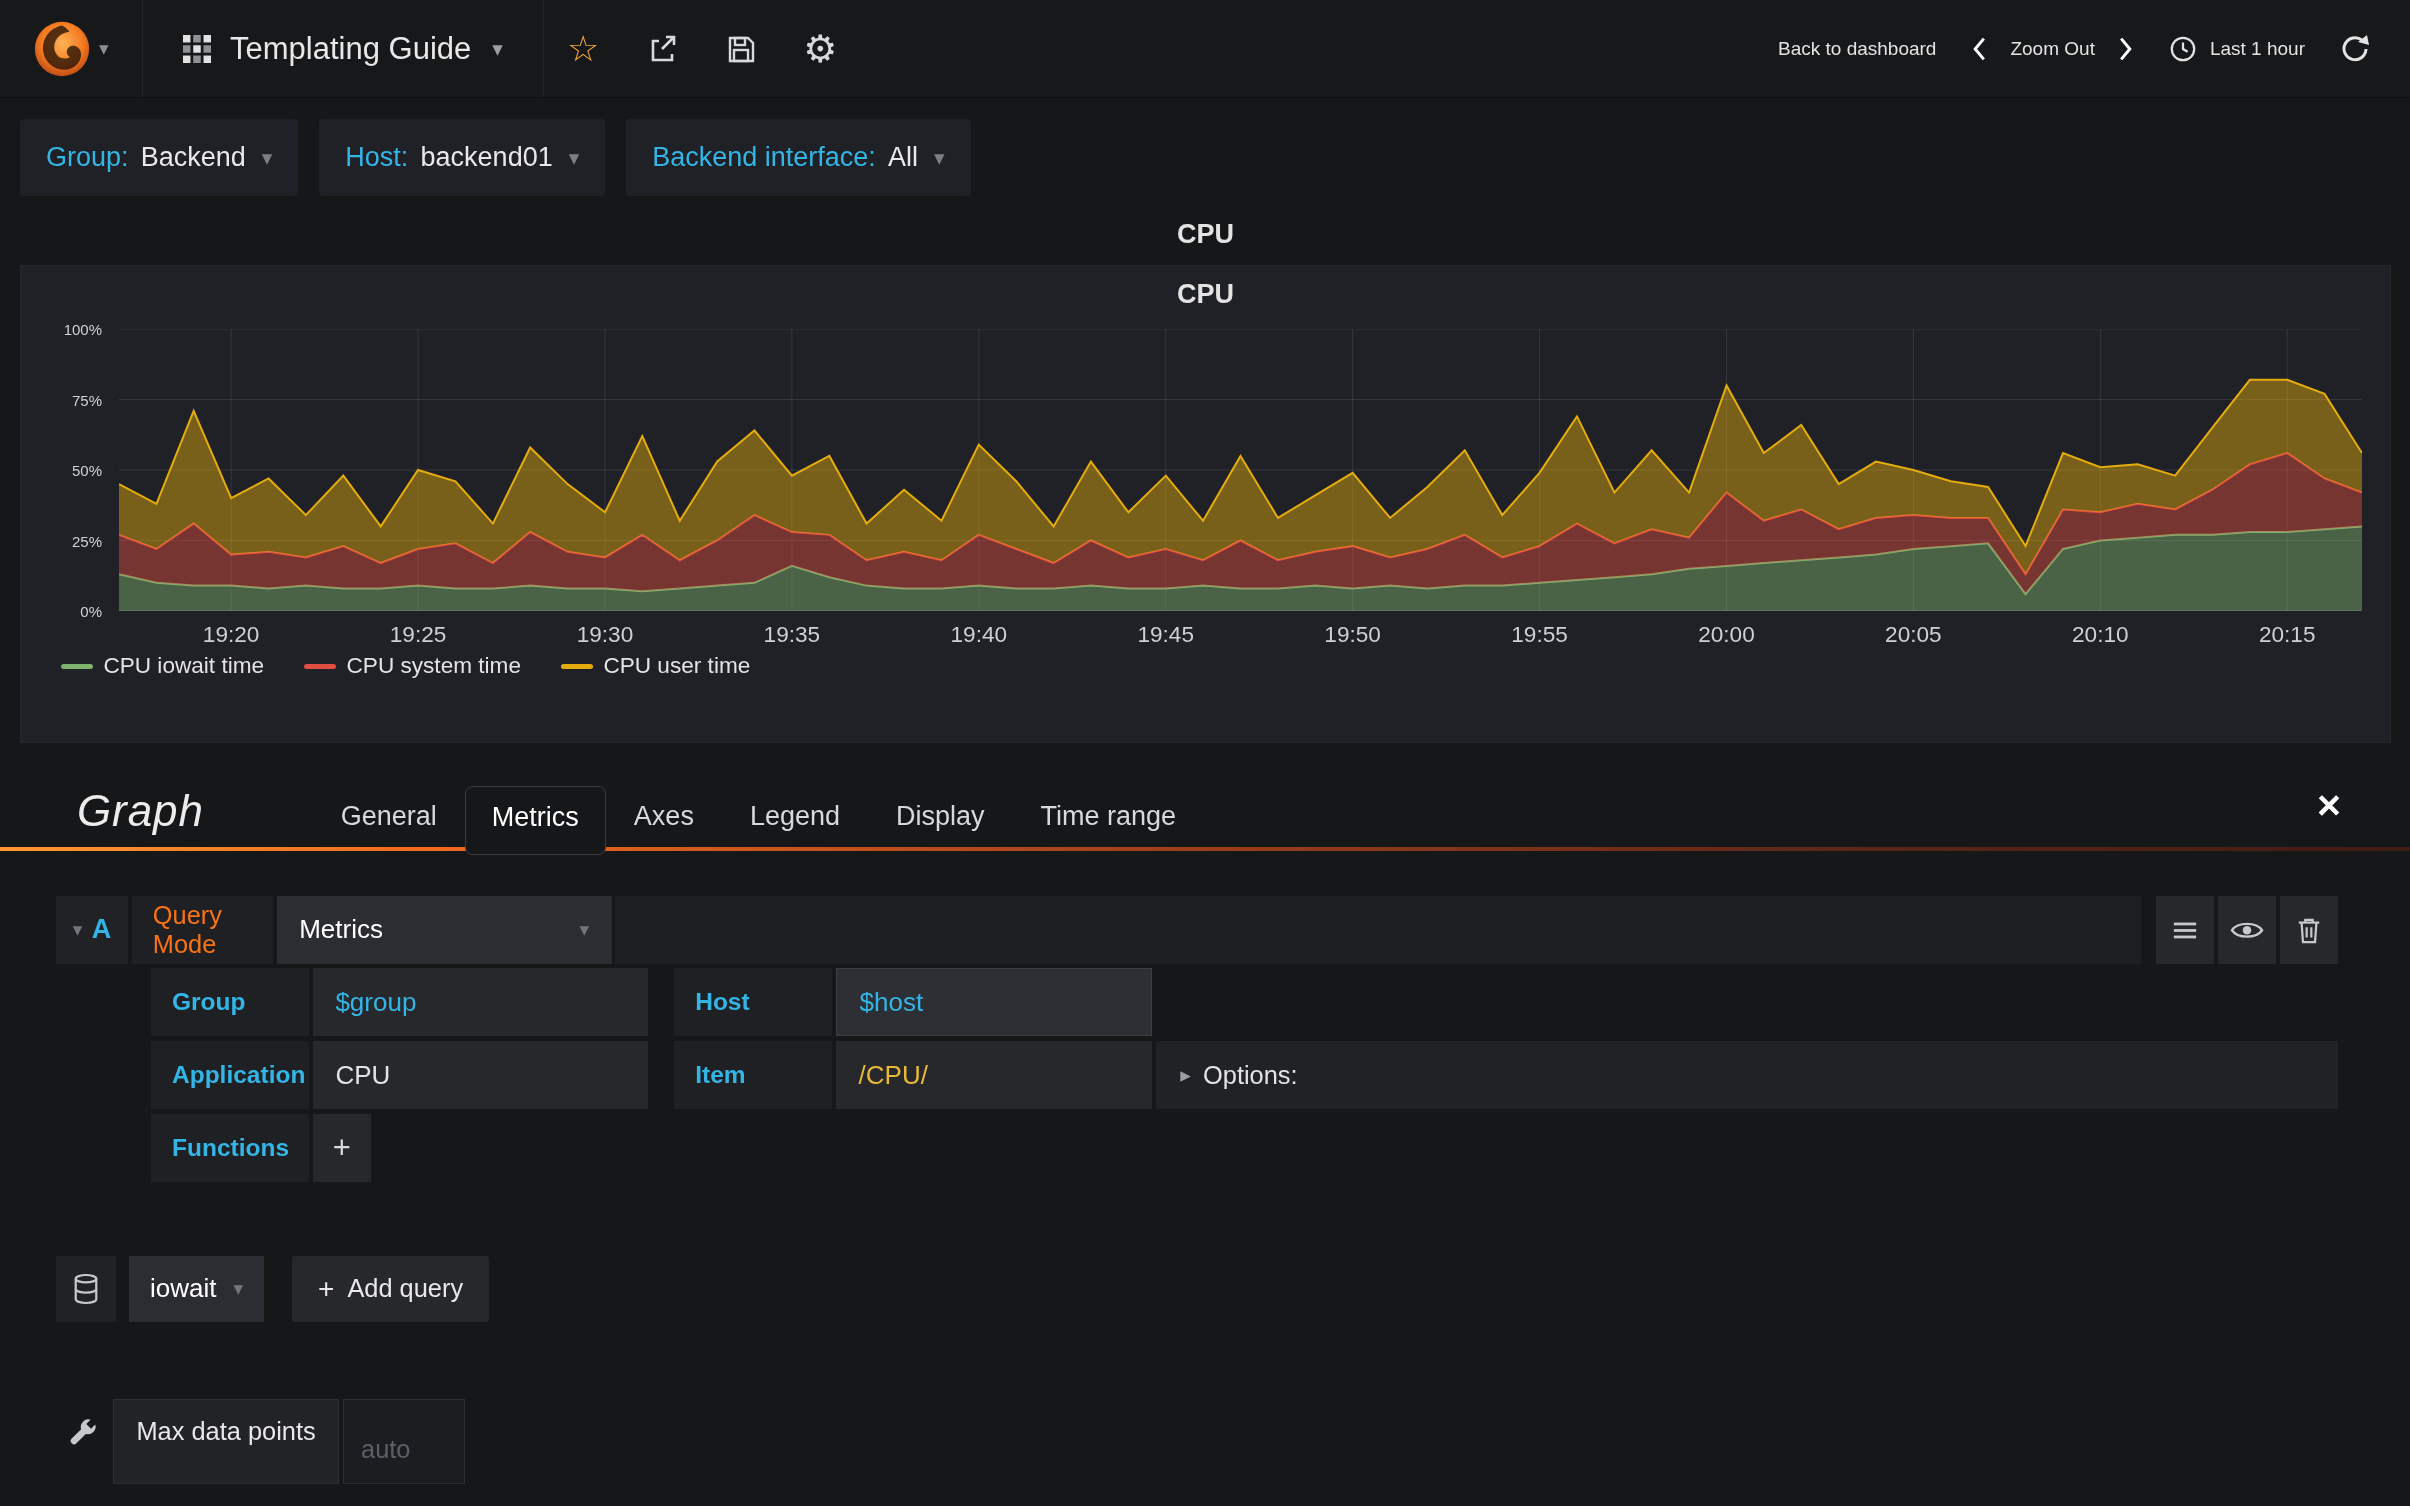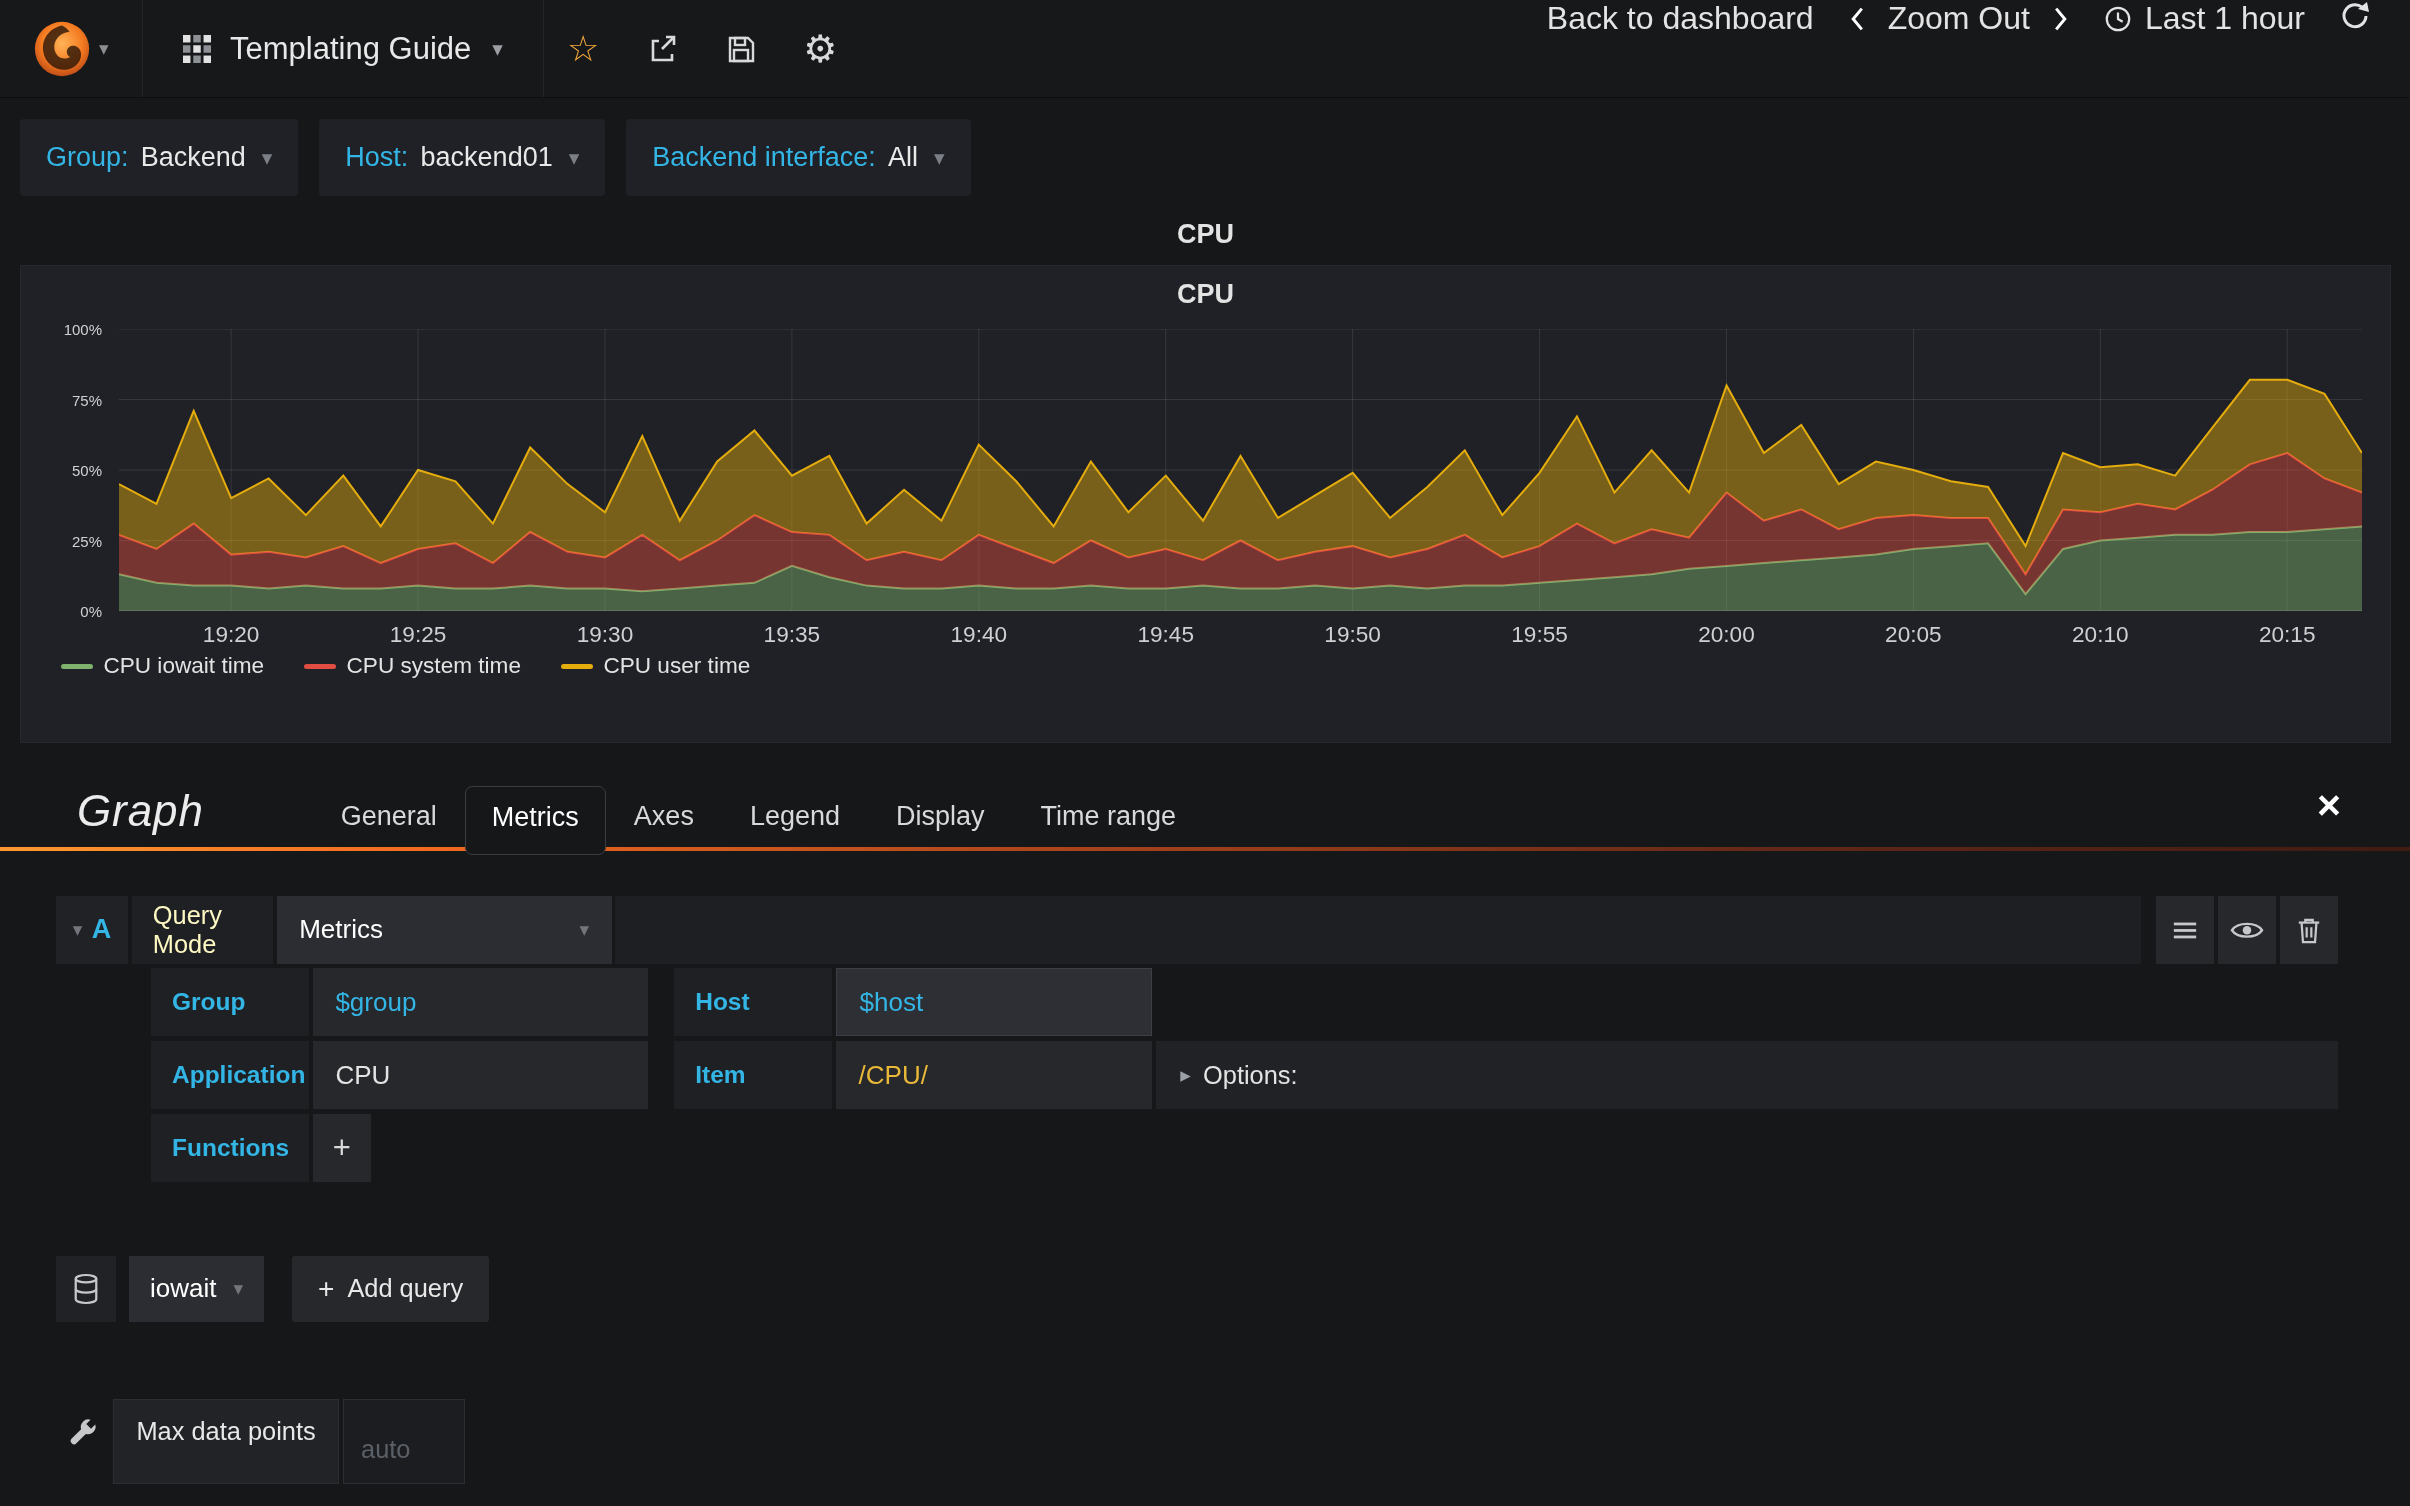--- a/index.html
+++ b/index.html
@@ -9,21 +9,21 @@
 
   
   .navbar{height:98px;background:#17181a;border-bottom:0.9px solid #0d0e0f;display:flex;align-items:stretch}
   .logo-btn{width:143px;display:flex;align-items:center;justify-content:center;gap:7.5px;border-right:0.9px solid #232528}
   .logo-caret{color:#8b8e93;font-size:19px}
   .dash-title{display:flex;align-items:center;gap:19px;padding:0 40px;border-right:0.9px solid #232528;font-size:31px;color:#e8e8e8}
   .dash-caret{color:#9a9da2;font-size:21px;margin-left:1.9px}
   .nav-icon-btn{width:79px;display:flex;align-items:center;justify-content:center}
   .star-glyph{font-size:36px;color:#f2a73b;line-height:1}
   .gear-glyph{font-size:38px;color:#d8d9da;line-height:1}
-  .nav-right{margin-left:auto;display:flex;align-items:flex-start;gap:34px;padding-right:40px;font-size:32px;color:#e3e3e3}
+  .nav-right{margin-left:auto;display:flex;align-items:center;gap:34px;padding-right:40px;font-size:19px;color:#e3e3e3}
   .zoom-group{display:flex;align-items:center;gap:21px}
   .time-group{display:flex;align-items:center;gap:13px}
 
   
   .submenu{display:flex;gap:21px;padding:21px 0 0 20px}
   .tpl-pill{height:77px;background:#1f2126;border-radius:3.8px;display:flex;align-items:center;padding:0 26px;font-size:27px;gap:12.2px}
   .tpl-label{color:#33b5e5}
   .tpl-value{color:#e9e9e9}
   .pill-caret{color:#7b7f85;font-size:21px;margin-left:3.8px}
 
@@ -55,21 +55,21 @@
   .close-btn{position:absolute;right:70px;bottom:24.5px;font-size:41px;font-weight:700;color:#fff;line-height:1;z-index:1}
 
   
   .query-area{margin:45px 73px 0 56px}
   .qrow{display:flex;gap:3.8px;height:68px;margin-bottom:4.7px}
   .qrow.indent{margin-left:95px}
   .cell{display:flex;align-items:center;font-size:26px}
   .qletter{width:72px;background:#202226;justify-content:center;gap:9.4px;flex:none}
   .qcaret{color:#72767c;font-size:19px}
   .letter{color:#33b5e5;font-weight:700;font-size:27px}
-  .lbl{background:#1e2024;color:#fef9c3;padding:0 21px;width:141px;font-size:25.4px;flex:none}
+  .lbl{background:#1e2024;color:#f97316;padding:0 21px;width:141px;font-size:25.4px;flex:none}
   .param-lbl{background:#1e2024;color:#33b5e5;font-weight:700;width:158px;padding:0 21px;font-size:24.5px;flex:none}
   .dd{background:#2b2d32;width:335px;padding:0 22.6px;justify-content:space-between;color:#fff;flex:none}
   .val{background:#26282c;width:335px;padding:0 22.6px;flex:none}
   .val.teal{color:#33b5e5}
   .val.white{color:#e3e3e3}
   .val.yellow{color:#eab839}
   .val.host{width:316px;background:#2d2f34;border:0.9px solid #3c3f45}
   .ml{margin-left:22.6px}
   .filler{flex:1;background:#1d1f22}
   .icon-group{display:flex;gap:3.8px;margin-left:11.3px}

